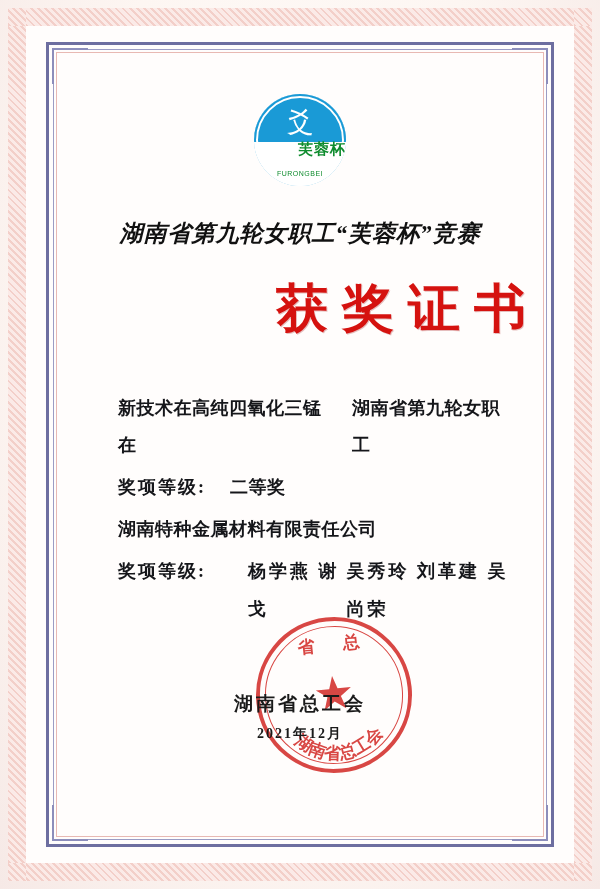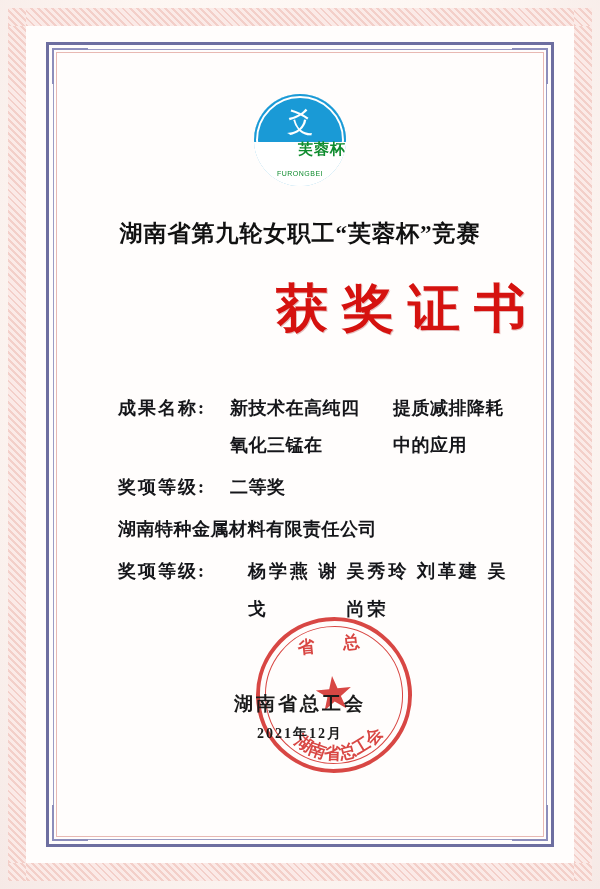--- a/index.html
+++ b/index.html
@@ -165,20 +165,21 @@
     margin-top: 26px;
     text-align: center;
     color: #111111;
   }
   .title-line {
     font-size: 23px;
     font-weight: bold;
     letter-spacing: 1px;
     line-height: 1.9;
     font-family: "Liberation Serif", serif;
+    font-style: italic;
   }
 
   .big-title {
     margin-top: 18px;
     text-align: right;
     color: #d5120f;
     font-size: 52px;
     font-weight: bold;
     letter-spacing: 14px;
     text-indent: 14px;
@@ -341,24 +342,23 @@
 
     <div class="title-lines">
       <div class="title-line">湖南省第九轮女职工“芙蓉杯”竞赛</div>
     </div>
 
     <div class="big-title">获奖证书</div>
 
     <div class="fields">
 
       <div class="field-row">
-        <div class="field-label">成果名称:</div>
         <div class="value-block">
           <div class="field-value">新技术在高纯四氧化三锰在</div>
-          <div class="field-value second-line">提质减排降耗中的应用</div>
+          <div class="field-value second-line">湖南省第九轮女职工</div>
         </div>
       </div>
 
       <div class="field-row">
         <div class="field-label">奖项等级:</div>
         <div class="value-block">
           <div class="field-value">二等奖</div>
         </div>
       </div>
 

